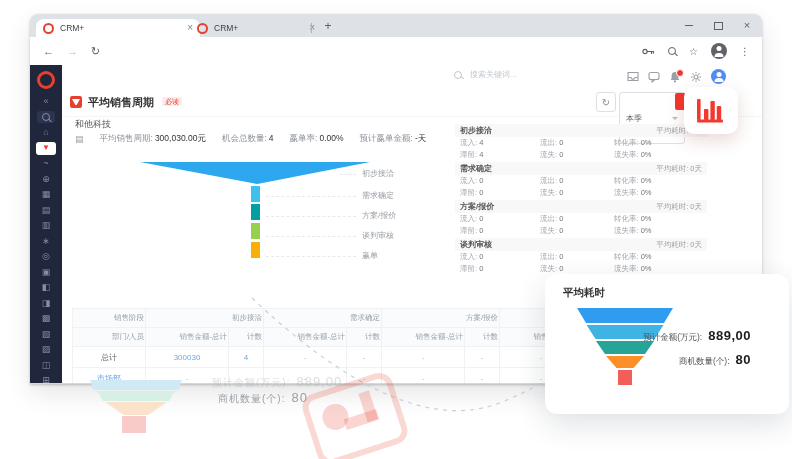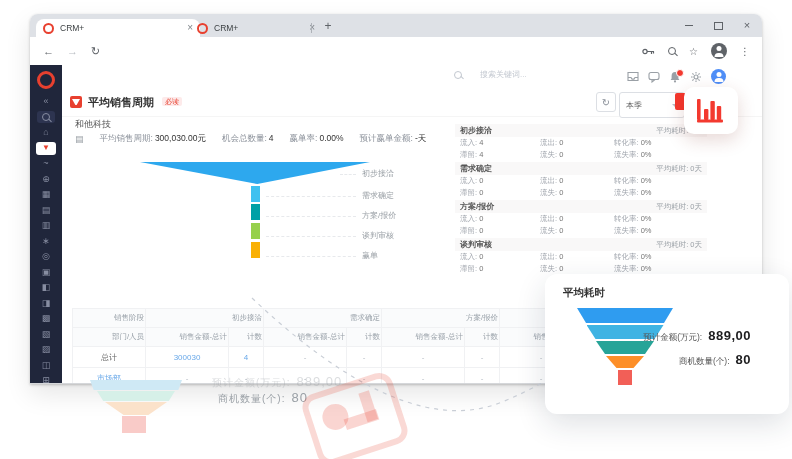--- a/index.html
+++ b/index.html
@@ -67,39 +67,39 @@
     display:flex;flex-direction:column;align-items:center;overflow:hidden;}
   .logo-ring{width:12px;height:12px;border:3.4px solid #e8402f;border-radius:50%;margin:6px 0 5px;flex:none;}
   .sb-item{width:32px;height:15.5px;flex:none;display:flex;align-items:center;justify-content:center;
     color:#878da1;font-size:9px;line-height:1;}
   .sb-box{background:#2d3450;border-radius:3px;width:18px;height:12px;display:flex;align-items:center;justify-content:center;}
   .sb-active{background:#fff;border-radius:3px;width:20px;height:13px;display:flex;align-items:center;justify-content:center;color:#e8402f;font-size:8px;}
   .mag{width:6px;height:6px;border:1.3px solid currentColor;border-radius:50%;position:relative;display:inline-block;}
   .mag::after{content:'';position:absolute;width:4px;height:1.3px;background:currentColor;right:-3px;bottom:-1px;transform:rotate(45deg);}
 
   .utilbar{position:absolute;left:32px;right:0;top:0;height:23px;border-bottom:1px solid #f0f0f0;}
-  .appsearch{position:absolute;left:392px;top:4px;display:flex;align-items:center;gap:16px;color:#c3c8d0;}
+  .appsearch{position:absolute;left:392px;top:4px;display:flex;align-items:center;gap:6px;color:#c3c8d0;}
   .appsearch input{border:none;outline:none;background:transparent;font-size:8px;width:95px;color:#888;
     font-family:"Liberation Sans","DejaVu Sans",sans-serif;}
   .appsearch input::placeholder{color:#c3c8d0;}
   .util-icons{position:absolute;left:565px;top:4px;display:flex;align-items:center;gap:9px;color:#9aa0a6;}
   .bell-wrap{position:relative;display:flex;}
   .ndot{position:absolute;top:-2px;right:-3px;width:6px;height:6px;border-radius:50%;background:#f3392f;border:1px solid #fff;}
   .app-avatar{width:15px;height:15px;border-radius:50%;background:#4f8ef7;position:relative;}
 
   .pageheader{position:absolute;left:32px;right:0;top:23px;height:28px;background:#fff;border-bottom:1px solid #f5f5f5;}
   .ph-icon{position:absolute;left:8px;top:8px;width:12px;height:12px;background:#e8402f;border-radius:2px;}
   .ph-icon::after{content:'';position:absolute;left:2px;top:3px;width:8px;height:6px;background:#fff;
     clip-path:polygon(0 0,100% 0,58% 100%,42% 100%);}
   .ph-title{position:absolute;left:26px;top:7px;font-size:11px;font-weight:bold;color:#333;}
   .ph-badge{position:absolute;left:100px;top:9px;font-size:7px;color:#e8402f;background:#fdeaea;border-radius:2px;padding:1px 3px;line-height:1;}
   .refresh-btn{position:absolute;left:534px;top:4px;width:18px;height:18px;border:1px solid #dcdfe4;border-radius:3px;
     display:flex;align-items:center;justify-content:center;color:#8a9099;font-size:10px;background:#fff;}
   .period-select{position:absolute;left:557px;top:4px;width:52px;height:18px;border:1px solid #dcdfe4;border-radius:3px;
-    display:flex;align-items:center;justify-content:space-between;padding:3px 6px;font-size:8px;color:#666;background:#fff;}
+    display:flex;align-items:center;justify-content:space-between;padding:16px 6px;font-size:8px;color:#666;background:#fff;}
   .caret{width:0;height:0;border-left:3px solid transparent;border-right:3px solid transparent;border-top:3.5px solid #b8bcc4;}
   .red-btn{position:absolute;left:613px;top:5px;width:34px;height:17px;background:#f4372d;border-radius:2px;}
 
   .company{position:absolute;left:45px;top:53px;font-size:9px;color:#555;}
   .summary{position:absolute;left:45px;top:68px;display:flex;align-items:center;gap:16px;font-size:8.5px;color:#8b919a;}
   .summary .v{color:#333;margin-left:2px;}
   .sum-ic{color:#9aa0a6;font-size:9px;}
 
   
   .fn-tri{position:absolute;left:110px;top:97px;width:230px;height:22px;

